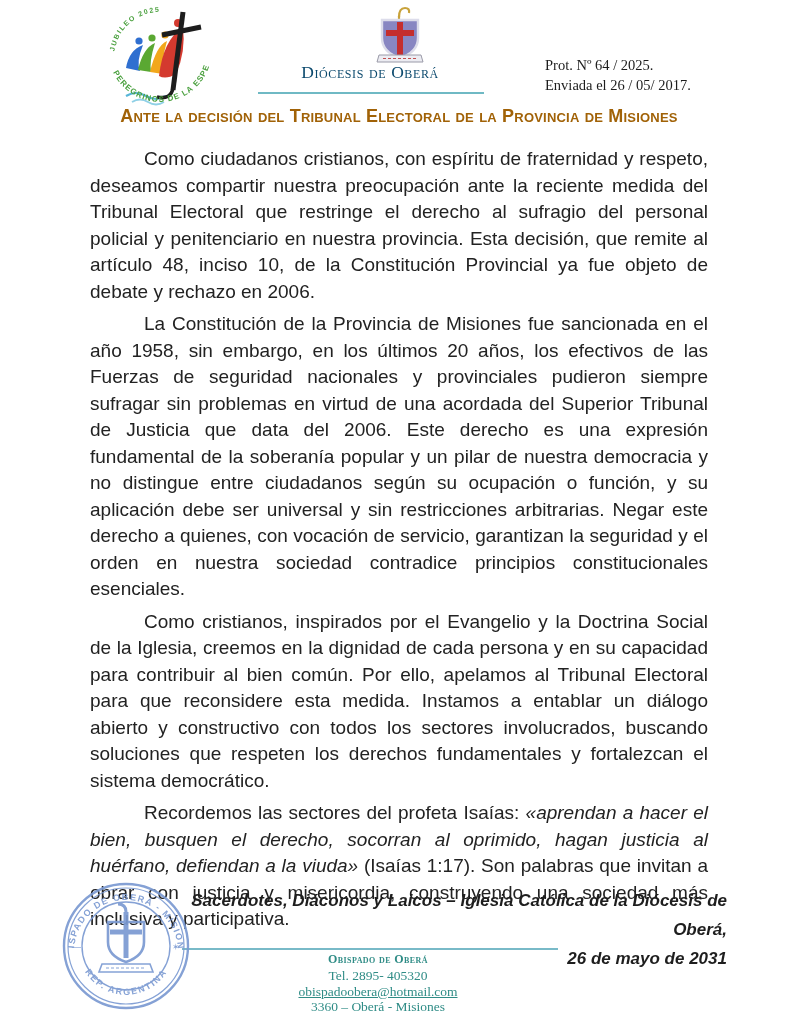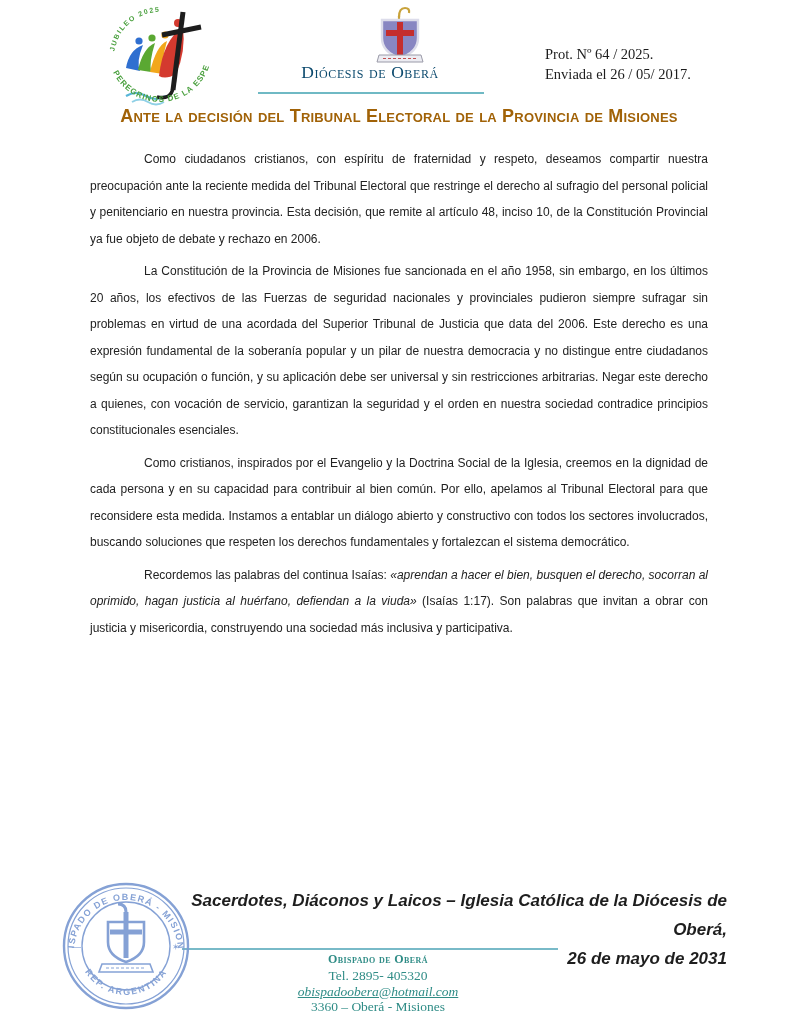--- a/index.html
+++ b/index.html
@@ -12,52 +12,52 @@
   
   .jubilee-logo{position:absolute;left:98px;top:4px;width:124px;height:114px;}
   .crest{position:absolute;left:352px;top:4px;width:96px;height:60px;}
   .diocese-name{
     position:absolute;left:240px;top:62px;width:260px;text-align:center;
     font-family:"Liberation Serif",serif;font-variant:small-caps;
     color:#0c4a6e;font-size:17.5px;letter-spacing:.6px;
   }
   .diocese-underline{position:absolute;left:258px;top:92px;width:226px;height:0;border-top:2px solid #6fb9c4;}
   .protocol{
-    position:absolute;left:545px;top:44px;
+    position:absolute;left:545px;top:55px;
     font-family:"Liberation Serif",serif;font-size:14.5px;line-height:20px;color:#1d1d1d;
   }
 
   
   .doc-title{
     position:absolute;left:80px;top:106px;width:638px;text-align:center;
     font-weight:bold;font-variant:small-caps;font-size:18px;letter-spacing:.2px;color:#a16207;
   }
 
   
   .body-text{
     position:absolute;left:90px;top:146px;width:618px;
-    font-size:12px;line-height:26.5px;text-align:justify;color:#222;
+    font-size:19px;line-height:26.5px;text-align:justify;color:#222;
   }
   .body-text p{margin:0 0 6px 0;text-indent:54px;}
   .body-text em{font-style:italic;}
 
   
   .signature{
     position:absolute;left:180px;top:886px;width:547px;text-align:right;
     font-style:italic;font-weight:bold;font-size:17px;line-height:29px;color:#1e1e1e;
   }
 
   
   .footer-rule{position:absolute;left:182px;top:948px;width:376px;height:0;border-top:2px solid #79bac8;}
   .footer{
     position:absolute;left:176px;top:952px;width:404px;text-align:center;
     font-family:"Liberation Serif",serif;color:#2f8c86;font-size:13.5px;line-height:15.8px;
   }
   .footer .org{font-weight:bold;font-variant:small-caps;letter-spacing:.4px;font-size:12px;}
-  .footer .email{font-style:italic;text-decoration:underline;cursor:pointer;}
+  .footer .email{text-decoration:underline;cursor:pointer;}
 
   .seal{position:absolute;left:58px;top:876px;width:136px;height:140px;opacity:.92;}
 </style>
 </head>
 <body>
 
 <div class="page">
 
   <svg class="jubilee-logo" viewBox="0 0 124 114">
     <defs>
@@ -107,21 +107,21 @@
     <div>Prot. Nº 64 / 2025.</div>
     <div>Enviada el 26 / 05/ 2017.</div>
   </div>
 
   <div class="doc-title">Ante la decisión del Tribunal Electoral de la Provincia de Misiones</div>
 
   <div class="body-text">
     <p>Como ciudadanos cristianos, con espíritu de fraternidad y respeto, deseamos compartir nuestra preocupación ante la reciente medida del Tribunal Electoral que restringe el derecho al sufragio del personal policial y penitenciario en nuestra provincia. Esta decisión, que remite al artículo 48, inciso 10, de la Constitución Provincial ya fue objeto de debate y rechazo en 2006.</p>
     <p>La Constitución de la Provincia de Misiones fue sancionada en el año 1958, sin embargo, en los últimos 20 años, los efectivos de las Fuerzas de seguridad nacionales y provinciales pudieron siempre sufragar sin problemas en virtud de una acordada del Superior Tribunal de Justicia que data del 2006. Este derecho es una expresión fundamental de la soberanía popular y un pilar de nuestra democracia y no distingue entre ciudadanos según su ocupación o función, y su aplicación debe ser universal y sin restricciones arbitrarias. Negar este derecho a quienes, con vocación de servicio, garantizan la seguridad y el orden en nuestra sociedad contradice principios constitucionales esenciales.</p>
     <p>Como cristianos, inspirados por el Evangelio y la Doctrina Social de la Iglesia, creemos en la dignidad de cada persona y en su capacidad para contribuir al bien común. Por ello, apelamos al Tribunal Electoral para que reconsidere esta medida. Instamos a entablar un diálogo abierto y constructivo con todos los sectores involucrados, buscando soluciones que respeten los derechos fundamentales y fortalezcan el sistema democrático.</p>
-    <p><span>Recordemos las palabras del continua Isaías: </span><em>«aprendan a hacer el bien, busquen el derecho, socorran al oprimido, hagan justicia al huérfano, defiendan a la viuda»</em><span> (Isaías 1:17).  Son palabras que invitan a obrar con justicia y misericordia, construyendo una sociedad más inclusiva y participativa.</span></p>
+    <p><span>Recordemos las sectores del profeta Isaías: </span><em>«aprendan a hacer el bien, busquen el derecho, socorran al oprimido, hagan justicia al huérfano, defiendan a la viuda»</em><span> (Isaías 1:17).  Son palabras que invitan a obrar con justicia y misericordia, construyendo una sociedad más inclusiva y participativa.</span></p>
   </div>
 
   <div class="signature">
     <div>Sacerdotes, Diáconos y Laicos – Iglesia Católica de la Diócesis de Oberá,</div>
     <div>26 de mayo de 2031</div>
   </div>
 
   <div class="footer-rule"></div>
   <div class="footer">
     <div class="org">Obispado de Oberá</div>

